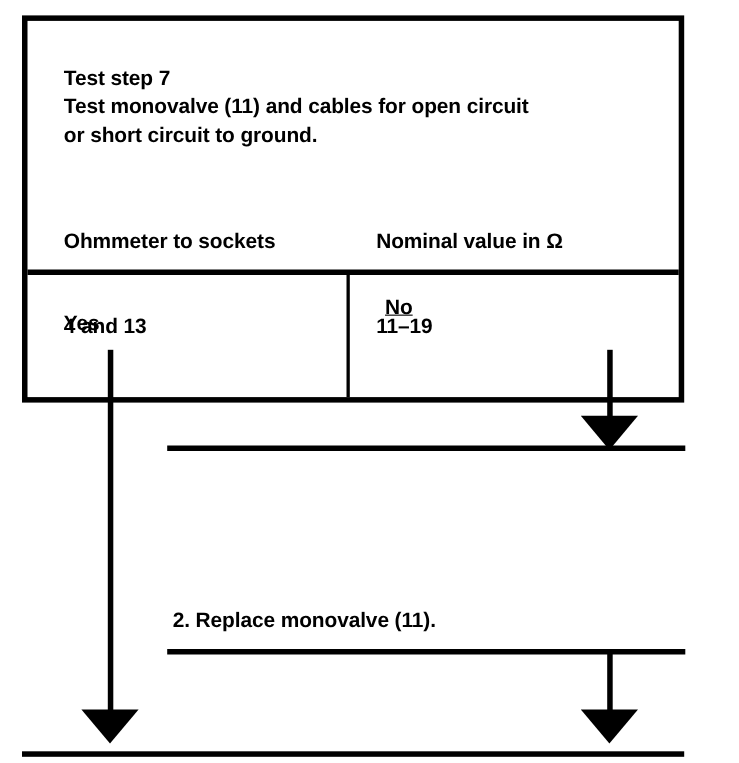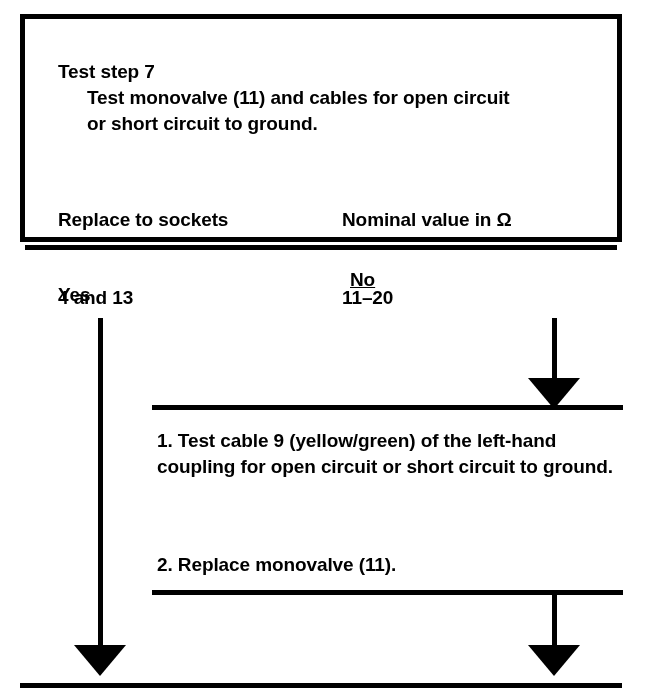--- a/index.html
+++ b/index.html
@@ -17,21 +17,21 @@
     background: #ffffff;
     overflow: hidden;
   }
 
   
   .decision-box {
     position: absolute;
     left: 20px;
     top: 14px;
     width: 602px;
-    height: 228px;
+    height: 352px;
     box-sizing: border-box;
     border: 5px solid #000000;
     background: #ffffff;
   }
   .decision-body {
     position: absolute;
     left: 0;
     top: 0;
     right: 0;
     height: 231px;
@@ -79,21 +79,20 @@
   .step-title {
     position: absolute;
     left: 33px;
     top: 40px;
   }
   .step-desc {
     position: absolute;
     left: 33px;
     top: 66px;
     width: 555px;
-    margin-left: 29px;
   }
   .meas-left {
     position: absolute;
     left: 33px;
     top: 136px;
     width: 275px;
   }
   .meas-right {
     position: absolute;
     left: 317px;
@@ -162,47 +161,46 @@
 
   <div class="decision-box">
 
     <div class="decision-body">
       <div class="txt step-title">Test step 7</div>
 
       <div class="txt step-desc">Test monovalve (11) and cables for open circuit
 or short circuit to ground.</div>
 
       <div class="txt meas-left">
-        <div>Replace to sockets</div>
+        <div>Ohmmeter to sockets</div>
         <div>4 and 13</div>
       </div>
 
       <div class="txt meas-right">
         <div>Nominal value in Ω</div>
-        <div>11–20</div>
+        <div>11–19</div>
       </div>
     </div>
 
     <div class="decision-answers">
       <div class="answer-divider"></div>
       <div class="txt answer-yes">Yes</div>
       <div class="txt answer-no">No</div>
     </div>
 
   </div>
 
   <div class="vline" id="no-stem"></div>
   <div class="arrow-head" id="no-arrowhead"></div>
 
   <div class="vline" id="yes-stem"></div>
   <div class="arrow-head" id="yes-arrowhead"></div>
 
   <div class="hline" id="action-top-rule"></div>
 
-  <div class="txt action-item-1">1. Test cable 9 (yellow/green) of the left-hand coupling for open circuit or short circuit to ground.</div>
 
   <div class="txt action-item-2">2. Replace monovalve (11).</div>
 
   <div class="hline" id="action-bottom-rule"></div>
 
   <div class="vline" id="action-stem"></div>
   <div class="arrow-head" id="action-arrowhead"></div>
 
   <div class="hline" id="foot-rule"></div>
 

